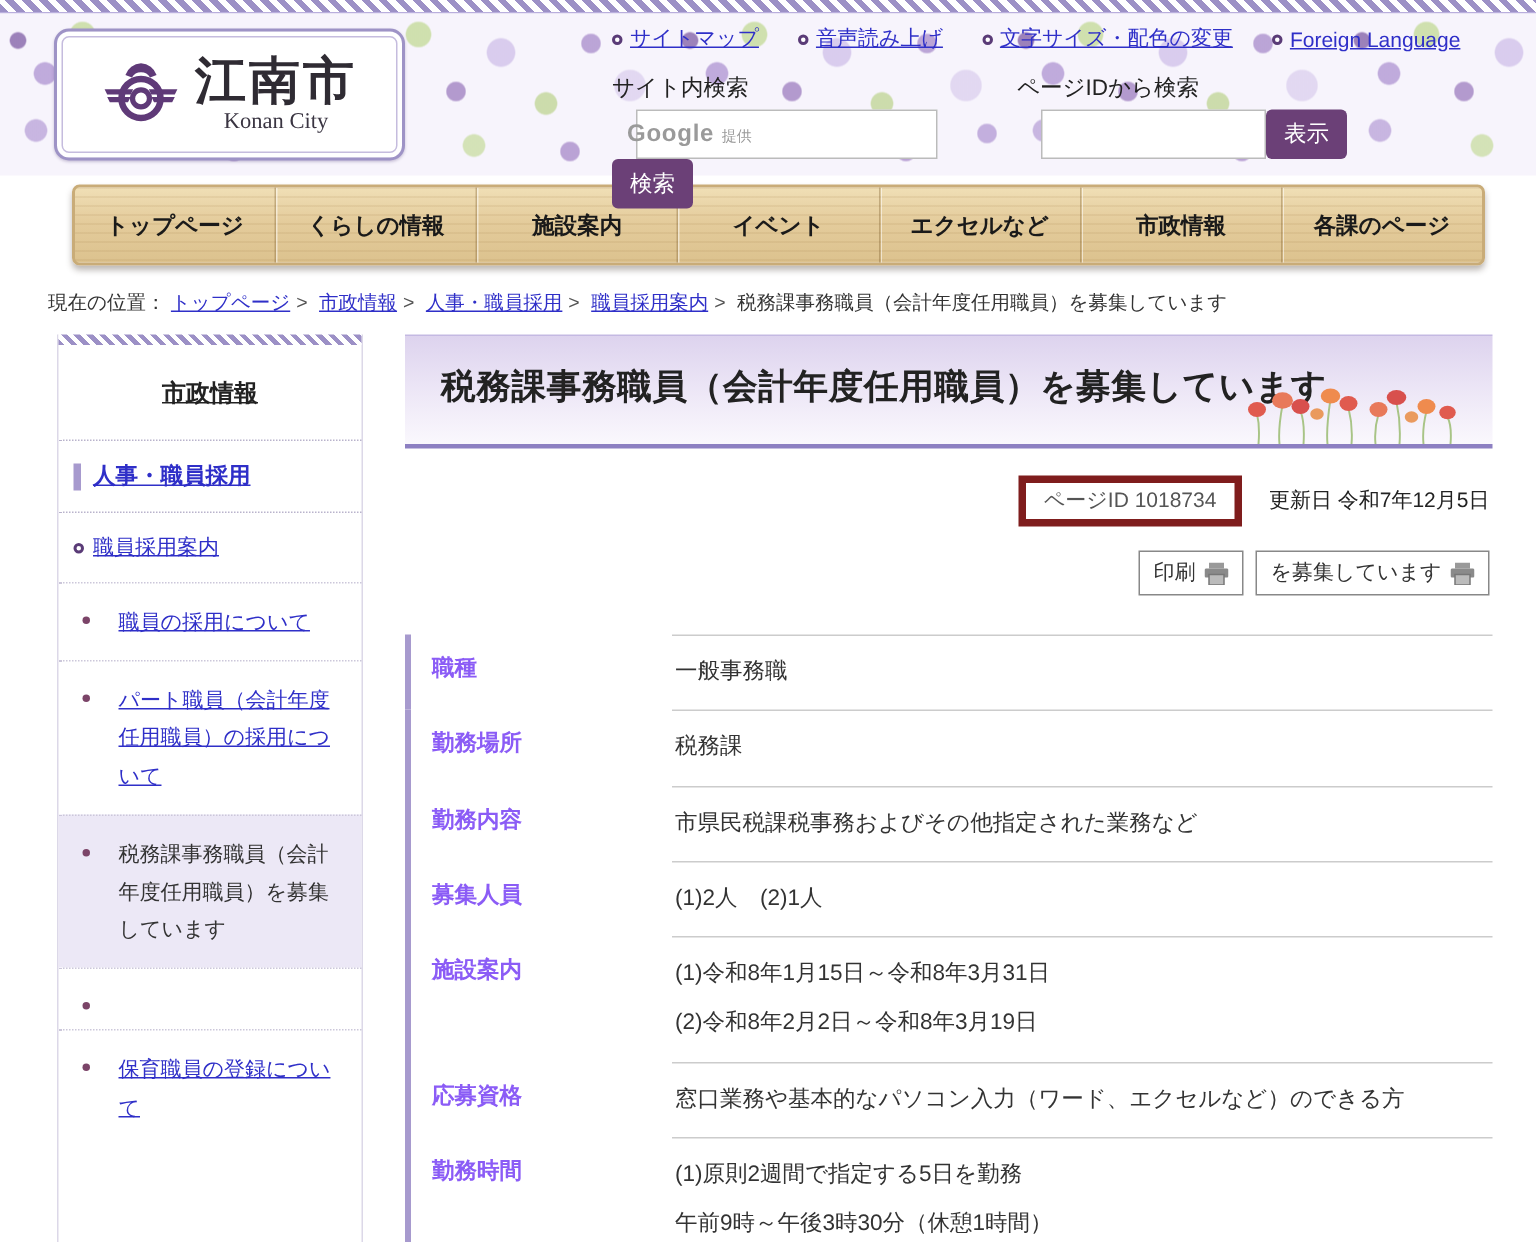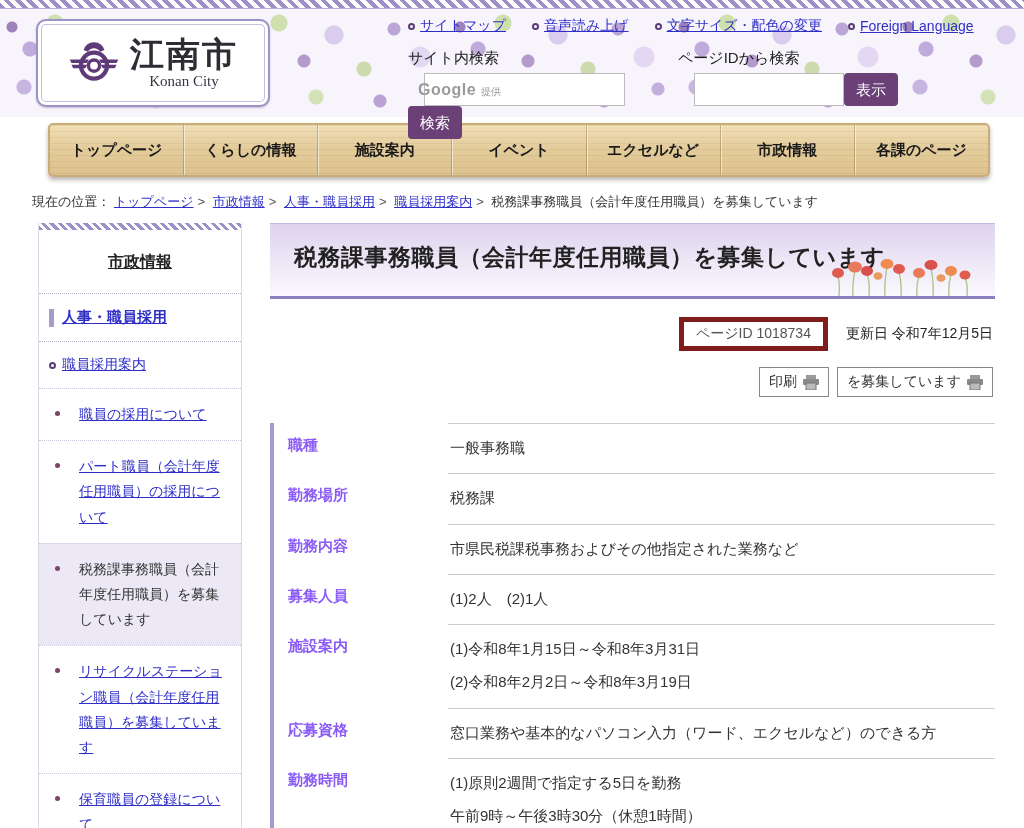--- a/index.html
+++ b/index.html
@@ -255,21 +255,20 @@
     <div class="sb-item">
       <span class="dot"></span>
       <a class="lnk">パート職員（会計年度任用職員）の採用について</a>
     </div>
     <div class="sb-item current">
       <span class="dot"></span>
       <span>税務課事務職員（会計年度任用職員）を募集しています</span>
     </div>
     <div class="sb-item">
       <span class="dot"></span>
-      <a class="lnk">リサイクルステーション職員（会計年度任用職員）を募集しています</a>
     </div>
     <div class="sb-item">
       <span class="dot"></span>
       <a class="lnk">保育職員の登録について</a>
     </div>
   </div>
 
   <div class="main">
     <div class="title-banner">
       <h1>税務課事務職員（会計年度任用職員）を募集しています</h1>

